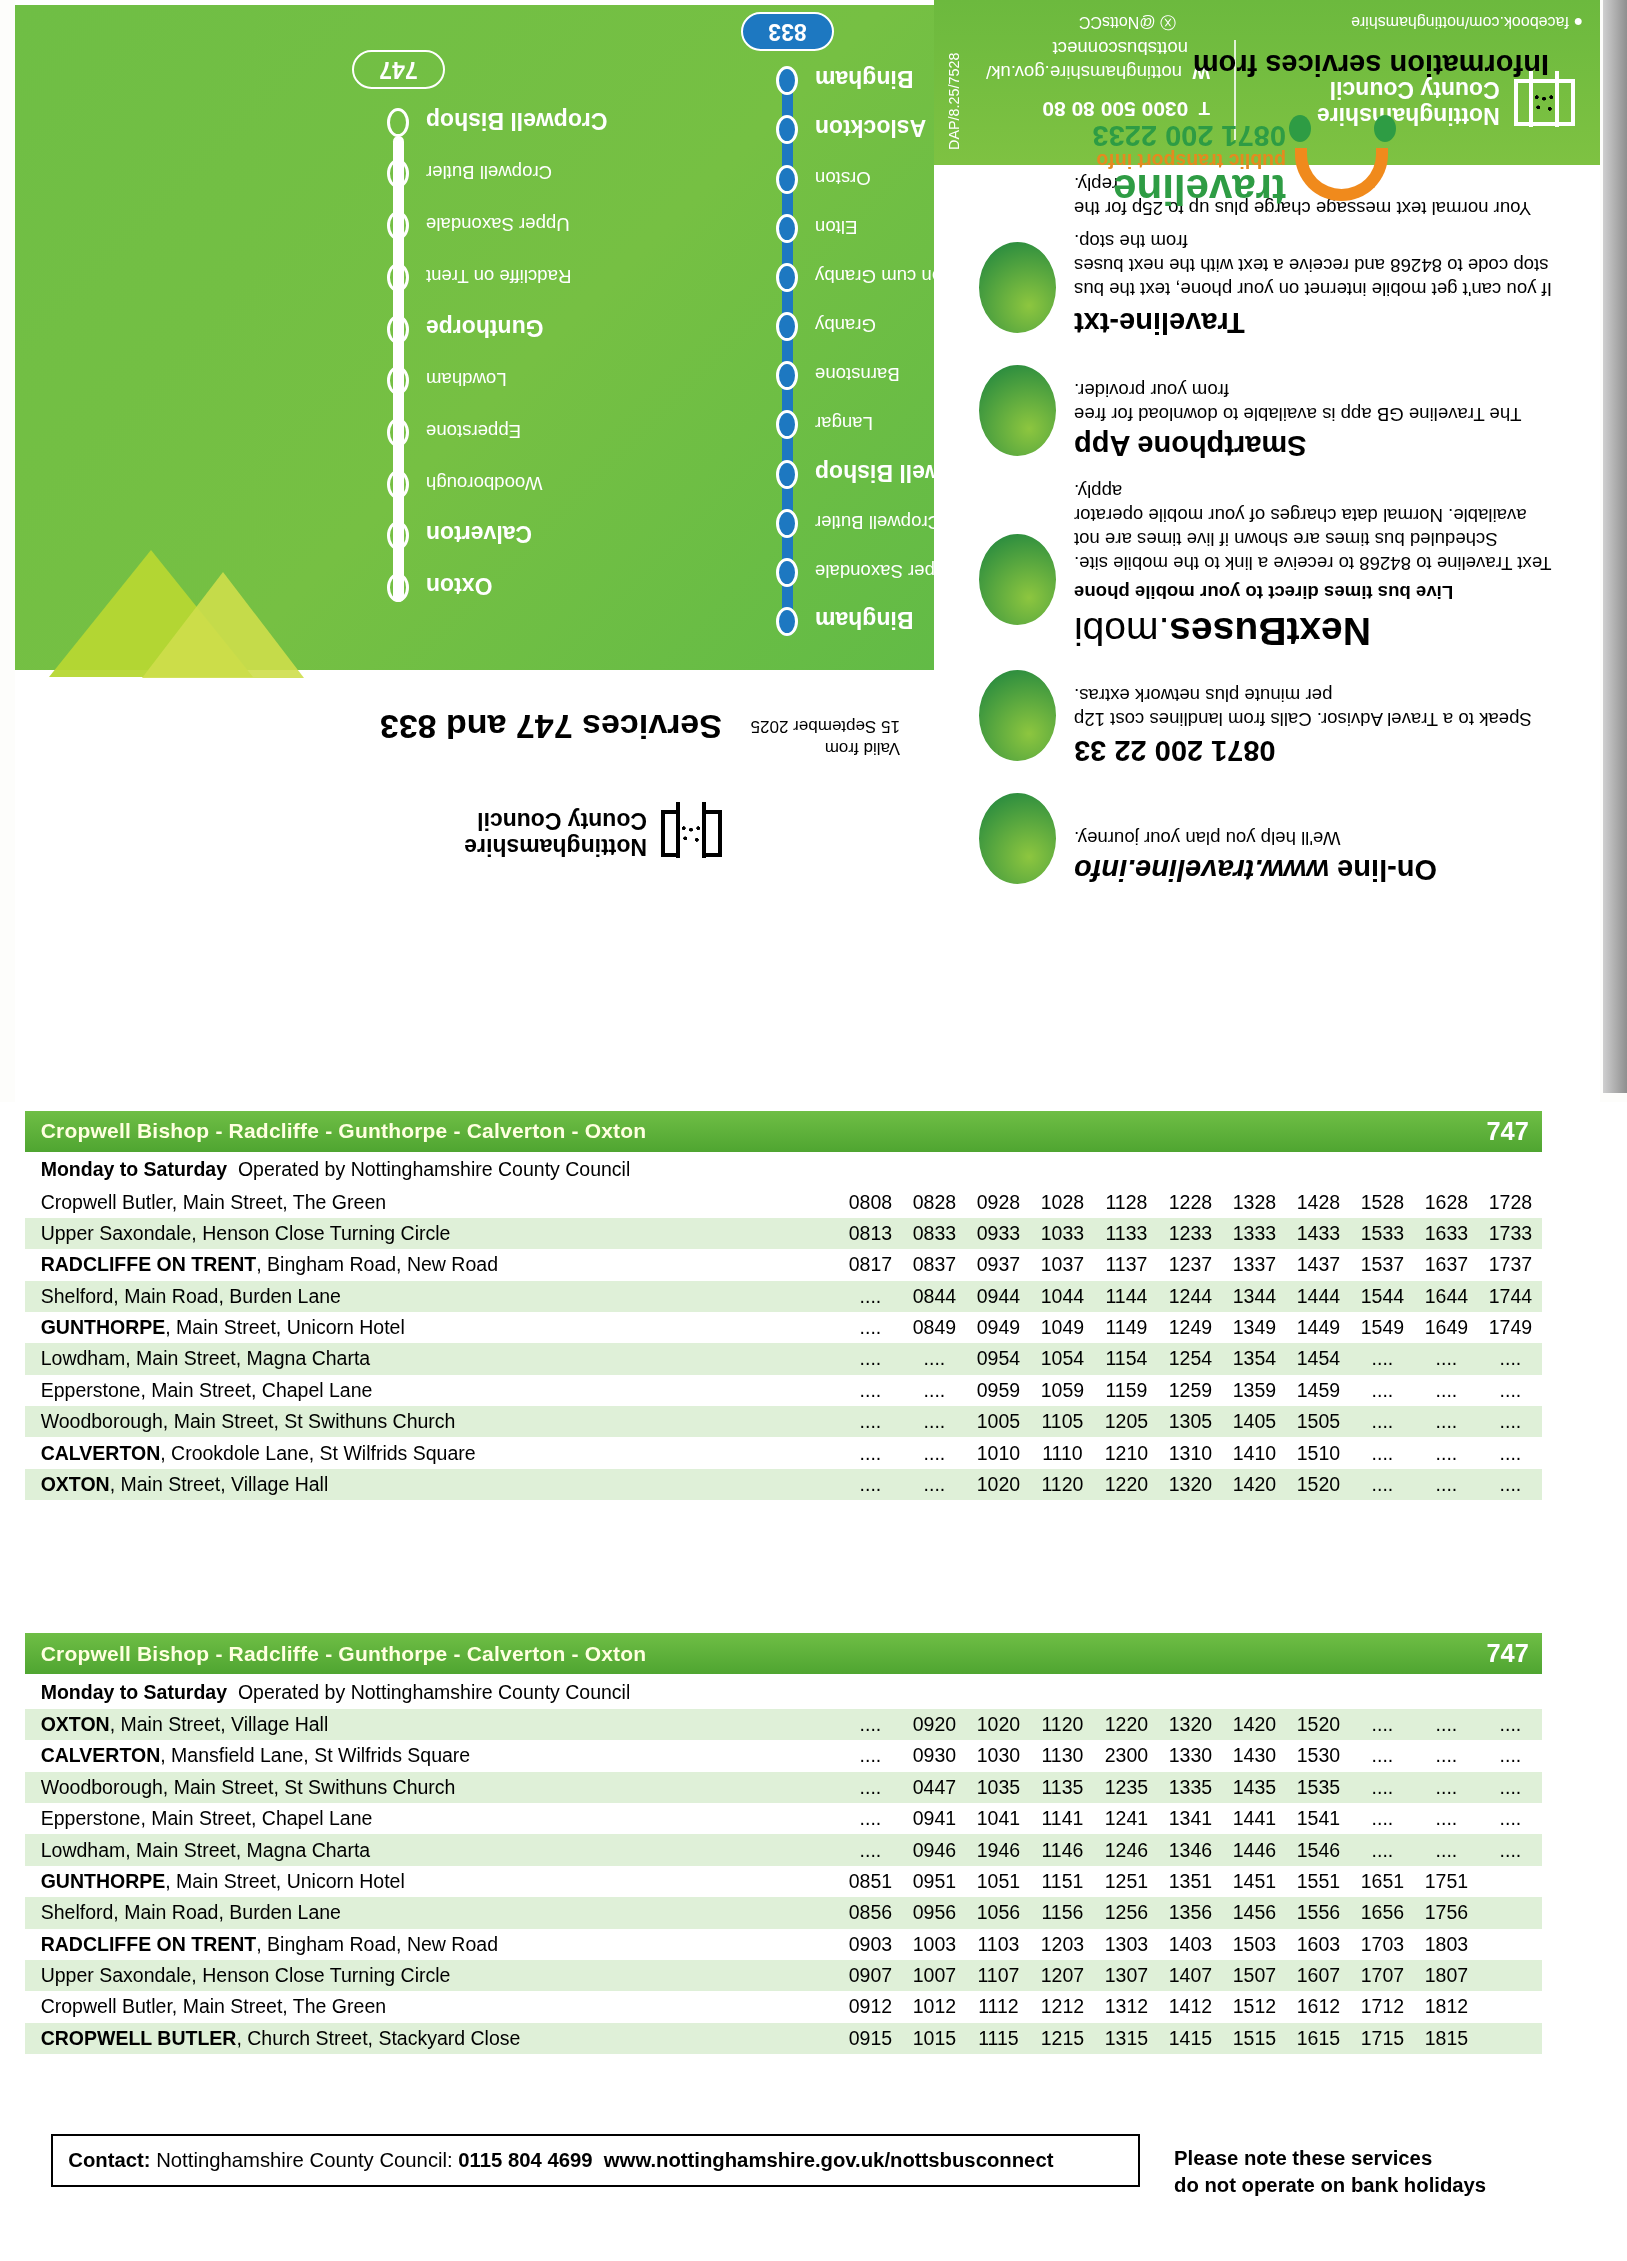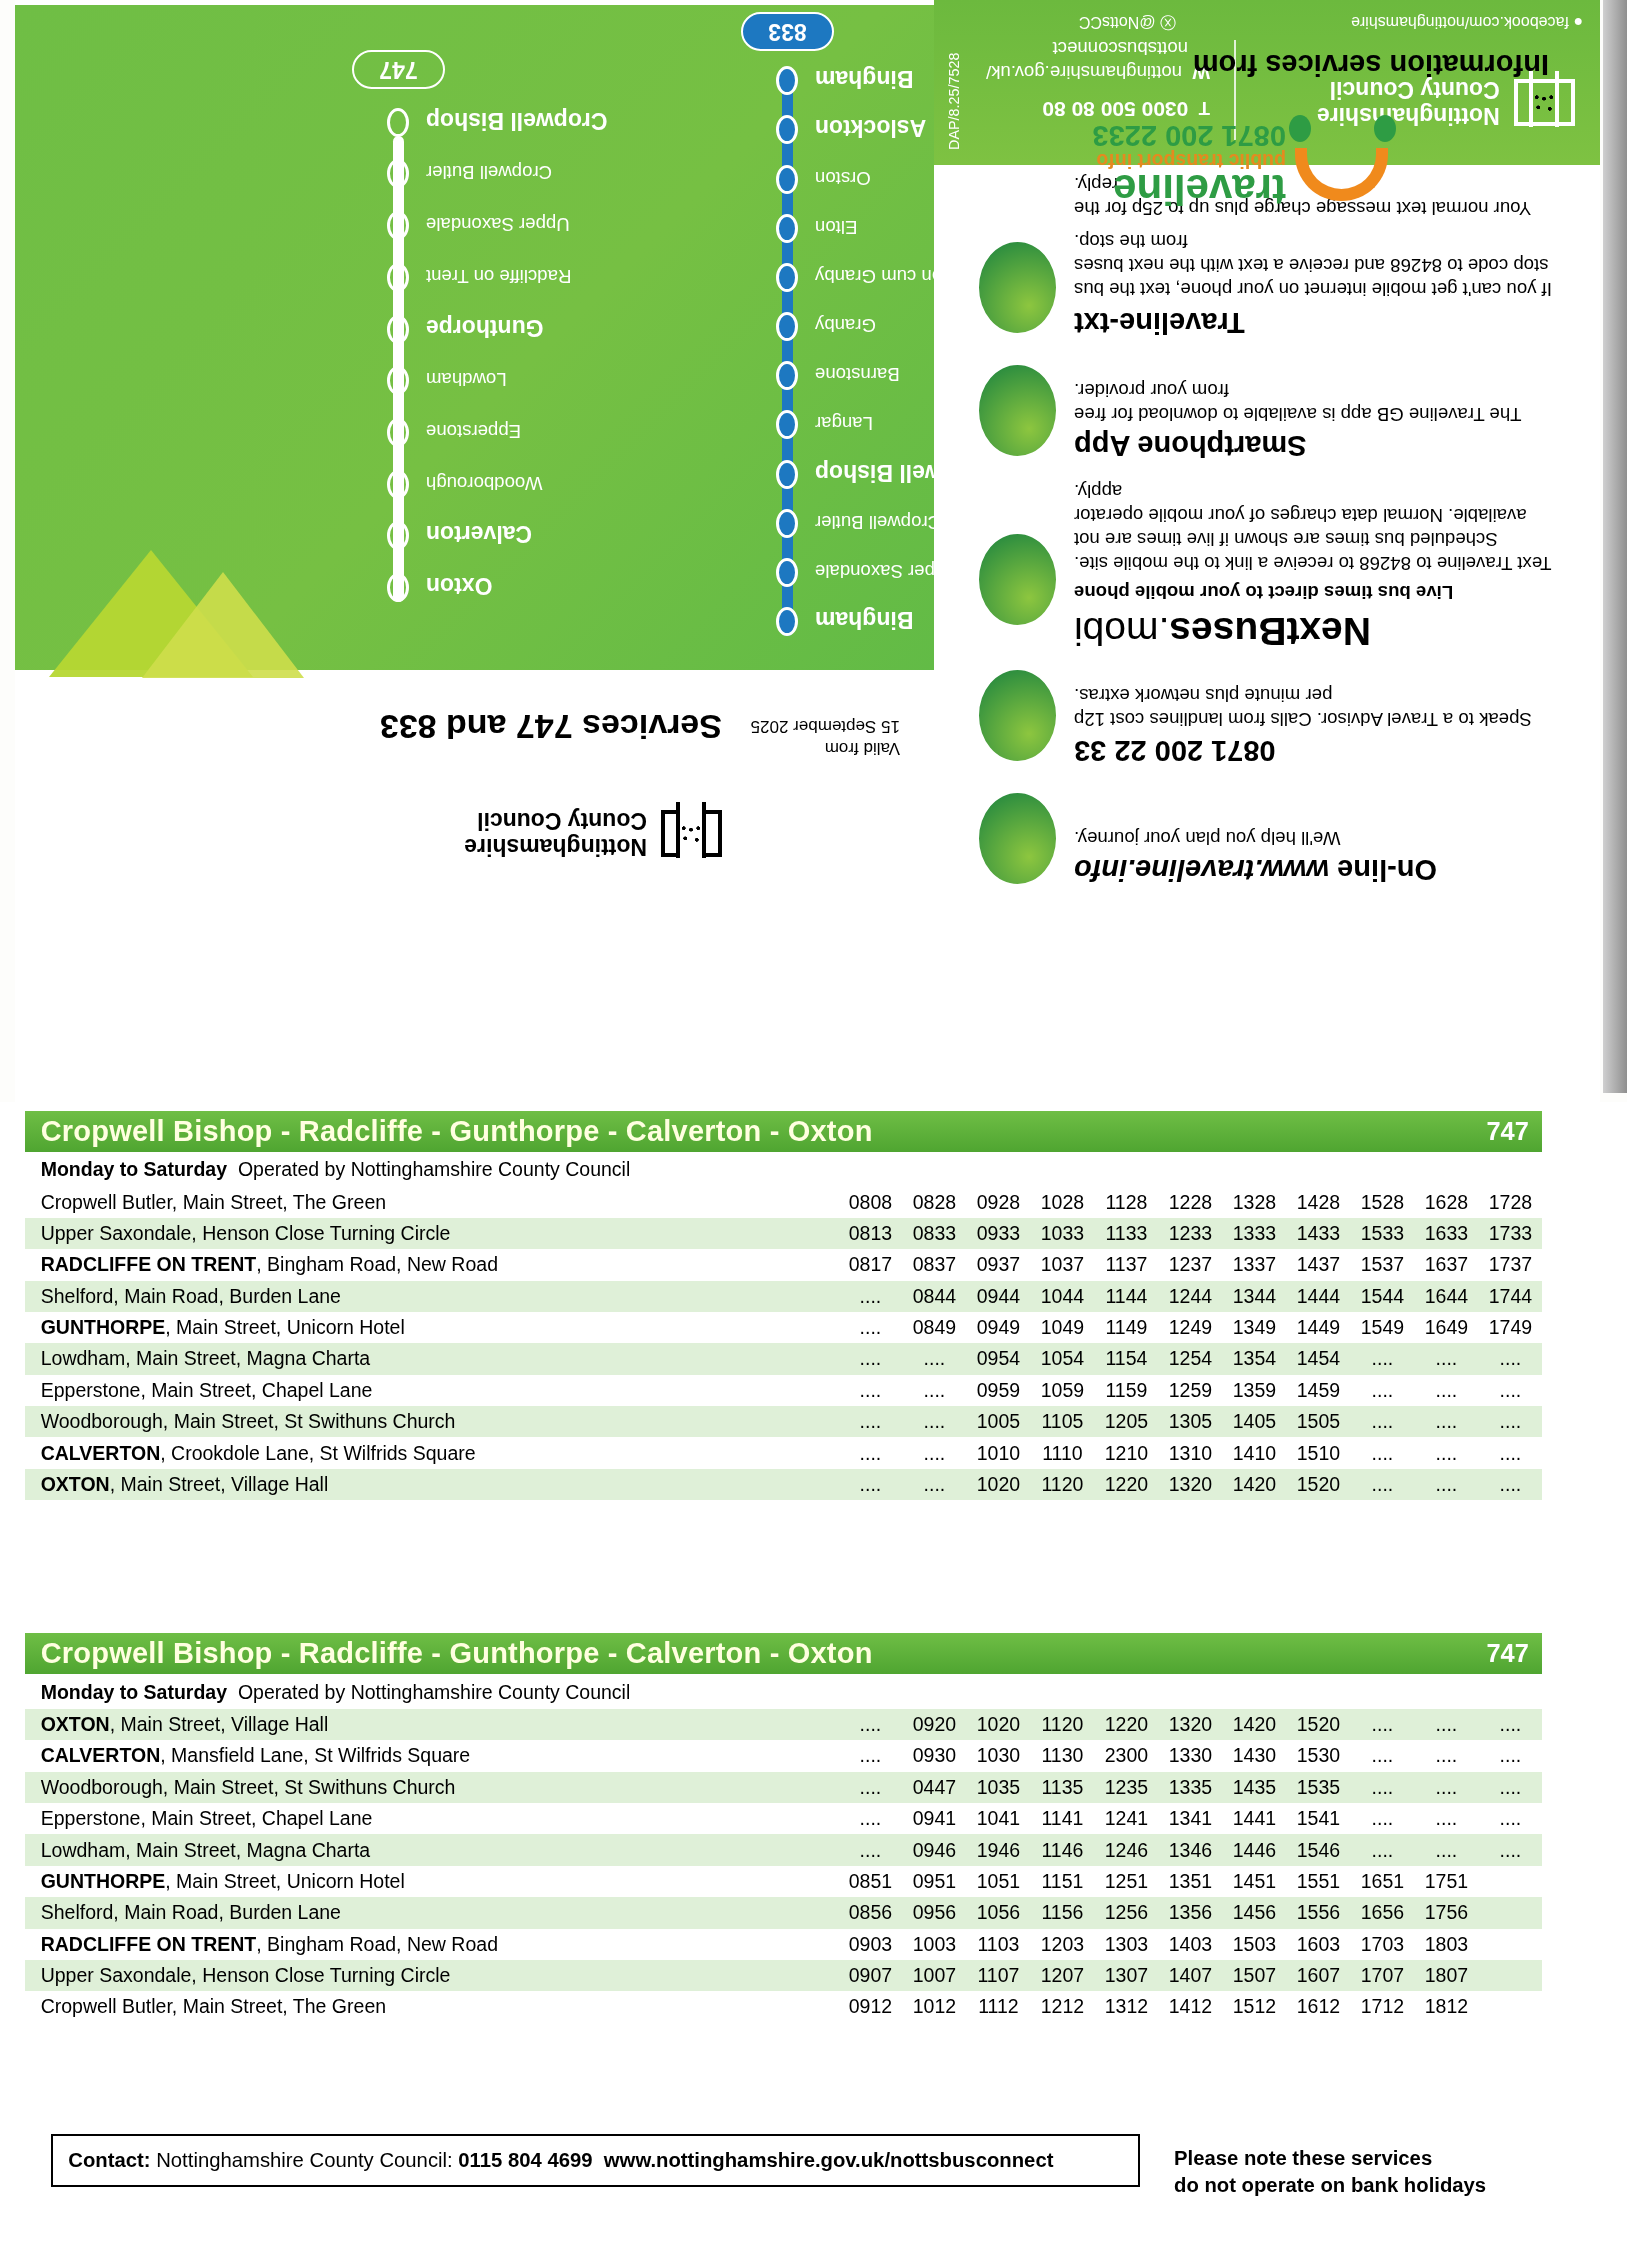--- a/index.html
+++ b/index.html
@@ -131,21 +131,21 @@
   .dapcode{ position:absolute; font-size:14.4px; color:#ffffff; transform:rotate(90deg); transform-origin:left top; white-space:nowrap; }
 
   
   #timetables{ position:absolute; left:0; top:1102px; width:1627px; height:1159px; background:#ffffff; }
   .tt{ position:absolute; left:25.4px; width:1517px; }
   .tt-bar{
     height:41px; background:linear-gradient(180deg,#6fbe45,#4fa531);
     display:flex; align-items:center; justify-content:space-between;
     padding:0 13.6px 0 15.3px;
   }
-  .tt-bar .t{ color:#ffffe0; font-size:29px; font-weight:bold; letter-spacing:0.2px; white-space:nowrap;}
+  .tt-bar .t{ color:#ffffe0; font-size:21px; font-weight:bold; letter-spacing:0.2px; white-space:nowrap;}
   .tt-bar .n{ color:#ffffff; font-size:25.4px; font-weight:bold; }
   .tt-sub{ font-size:19.5px; color:#000; padding:6.8px 0 5.1px 15.3px; }
   .tt-sub b{ font-weight:bold; }
   table.grid{ width:100%; border-collapse:collapse; }
   table.grid td{ font-size:19.5px; color:#000; padding:4.2px 0; white-space:nowrap; }
   table.grid td.stopname{ padding-left:15.3px; }
   table.grid td.stopname b{ font-weight:bold; }
   table.grid td.time{ text-align:center; width:64px; }
   table.grid tr.alt td{ background:#dff0d8; }
   .footer-box{
@@ -649,20 +649,34 @@
             <td class="time">1112</td>
             <td class="time">1212</td>
             <td class="time">1312</td>
             <td class="time">1412</td>
             <td class="time">1512</td>
             <td class="time">1612</td>
             <td class="time">1712</td>
             <td class="time">1812</td>
             <td class="time"></td>
           </tr>
+          <tr class="alt">
+            <td class="stopname"><b>CROPWELL BUTLER</b>, Church Street, Stackyard Close</td>
+            <td class="time">0915</td>
+            <td class="time">1015</td>
+            <td class="time">1115</td>
+            <td class="time">1215</td>
+            <td class="time">1315</td>
+            <td class="time">1415</td>
+            <td class="time">1515</td>
+            <td class="time">1615</td>
+            <td class="time">1715</td>
+            <td class="time">1815</td>
+            <td class="time"></td>
+          </tr>
         </tbody>
       </table>
   </div>
 
   <div class="footer-box" style="top:1032px;">
     <b>Contact:</b>&nbsp;<span>Nottinghamshire County Council:</span>&nbsp;<b>0115 804 4699</b>&nbsp;&nbsp;<b>www.nottinghamshire.gov.uk/nottsbusconnect</b>
   </div>
   <div class="footer-note" style="top:1043px;">
     <span>Please note these services</span><br>
     <span>do not operate on bank holidays</span>

